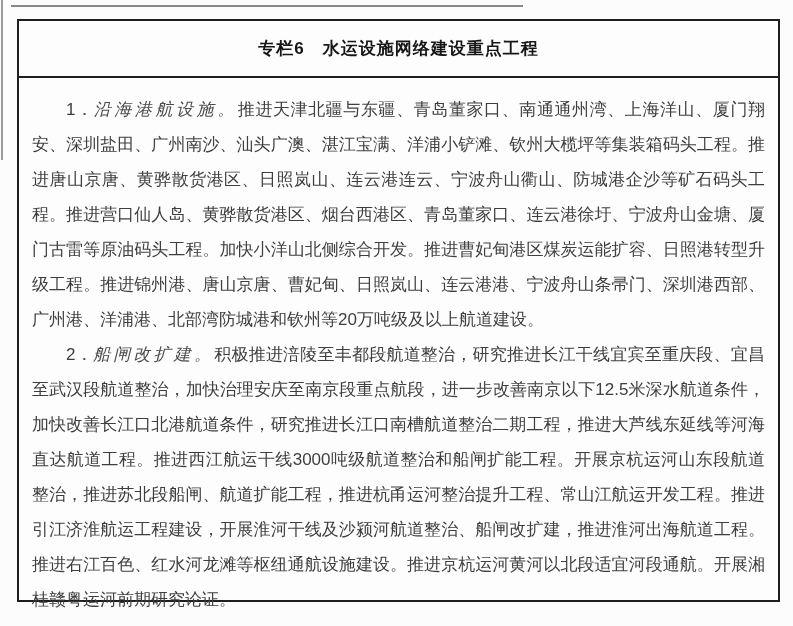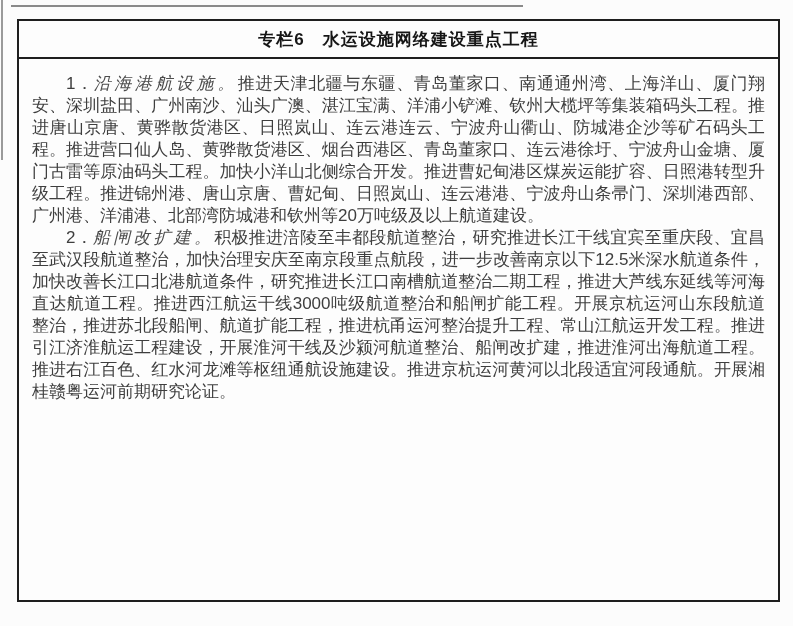--- a/index.html
+++ b/index.html
@@ -30,35 +30,35 @@
   .panel {
     position: absolute;
     left: 17px; top: 19px;
     width: 763px; height: 583px;
     box-sizing: border-box;
     border: 2px solid #1e1e1e;
     background: #fdfdfd;
   }
   .panel-title {
     box-sizing: border-box;
-    height: 38px;
+    height: 57px;
     border-bottom: 2px solid #1e1e1e;
     display: flex;
     align-items: center;
     justify-content: center;
     font-size: 17px;
     font-weight: bold;
     color: #161616;
     letter-spacing: 1px;
   }
   .panel-body {
     box-sizing: border-box;
     padding: 14px 13px 0 13px;
     font-size: 17px;
-    line-height: 22px;
+    line-height: 35px;
     color: #3e3e3e;
     text-align: justify;
   }
   .panel-body p {
     margin: 0;
     text-indent: 2em;
   }
   .para-num {
     color: #3e3e3e;
   }

